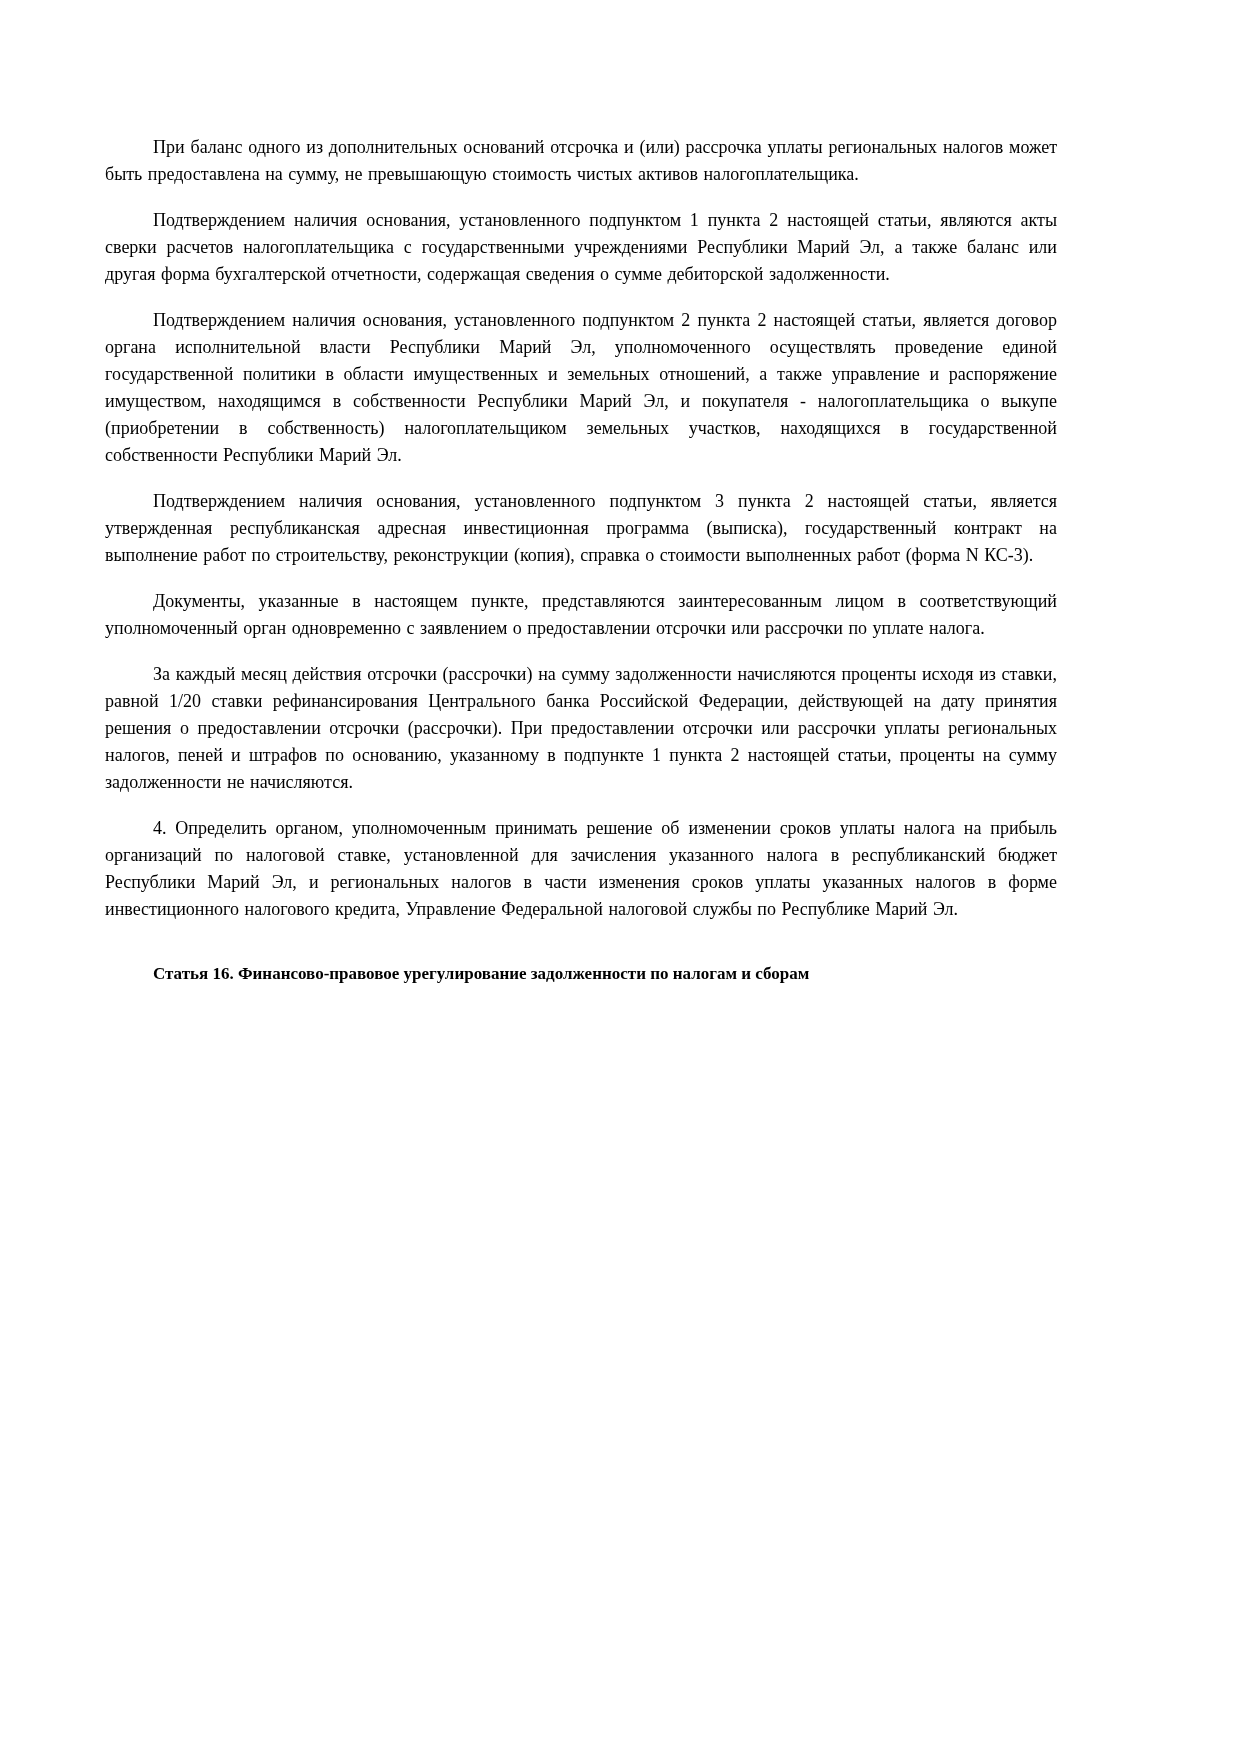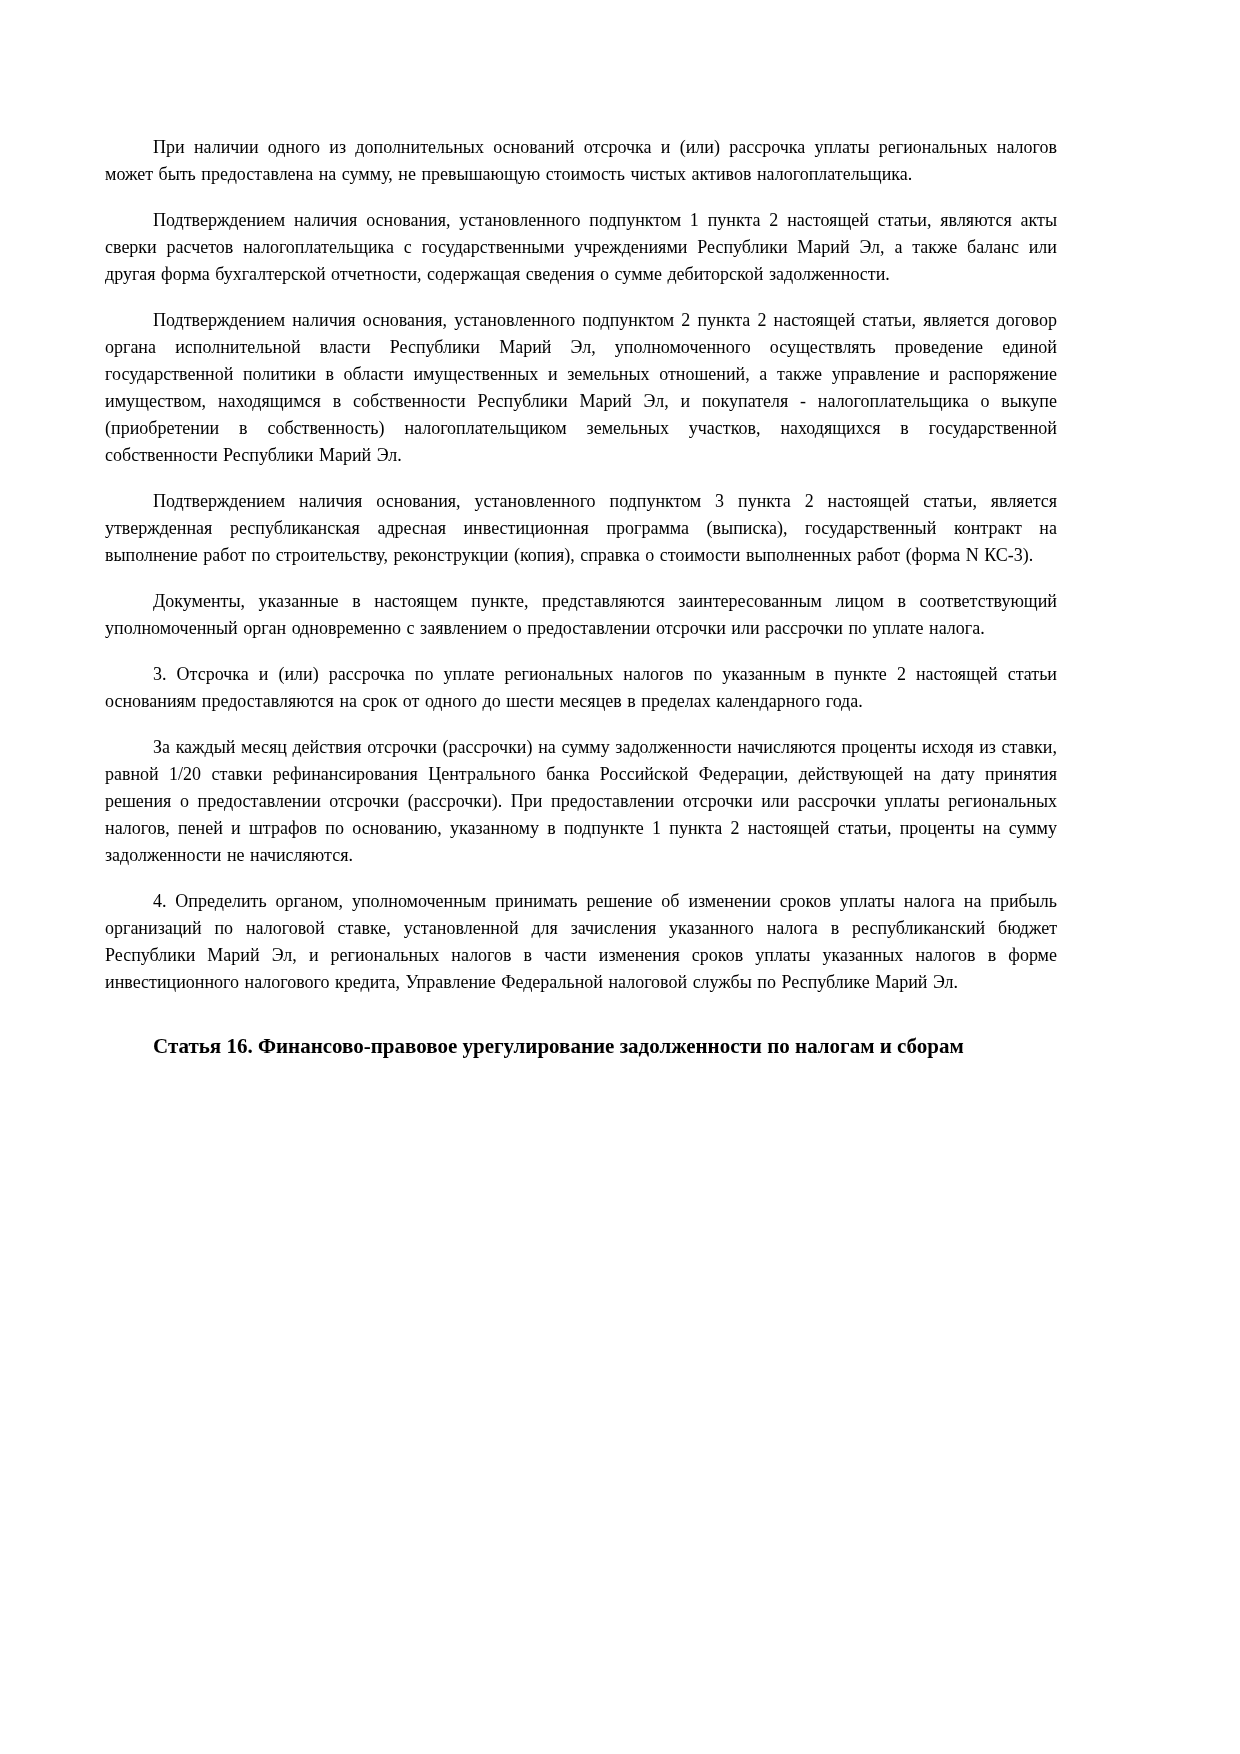--- a/index.html
+++ b/index.html
@@ -28,36 +28,35 @@
     margin: 0 0 19px 0;
     text-align: justify;
     text-indent: 48px;
     word-spacing: 1px;
   }
   .para.no-indent {
     text-indent: 0;
   }
   .heading {
     margin: 33px 0 0 0;
-    font-size: 21px;
+    font-size: 17px;
     line-height: 35px;
     font-weight: bold;
     text-align: left;
     text-indent: 48px;
     color: #000000;
   }
 </style>
 </head>
 <body>
 
 <div class="page">
   <div class="content">
-    <p class="para">При наличии одного из дополнительных оснований отсрочка и (или) рассрочка уплаты региональных налогов может быть предоставлена на сумму, не превышающую стоимость чистых активов налогоплательщика.</p>
+    <p class="para">При баланс одного из дополнительных оснований отсрочка и (или) рассрочка уплаты региональных налогов может быть предоставлена на сумму, не превышающую стоимость чистых активов налогоплательщика.</p>
     <p class="para">Подтверждением наличия основания, установленного подпунктом 1 пункта 2 настоящей статьи, являются акты сверки расчетов налогоплательщика с государственными учреждениями Республики Марий Эл, а также баланс или другая форма бухгалтерской отчетности, содержащая сведения о сумме дебиторской задолженности.</p>
     <p class="para">Подтверждением наличия основания, установленного подпунктом 2 пункта 2 настоящей статьи, является договор органа исполнительной власти Республики Марий Эл, уполномоченного осуществлять проведение единой государственной политики в области имущественных и земельных отношений, а также управление и распоряжение имуществом, находящимся в собственности Республики Марий Эл, и покупателя - налогоплательщика о выкупе (приобретении в собственность) налогоплательщиком земельных участков, находящихся в государственной собственности Республики Марий Эл.</p>
     <p class="para">Подтверждением наличия основания, установленного подпунктом 3 пункта 2 настоящей статьи, является утвержденная республиканская адресная инвестиционная программа (выписка), государственный контракт на выполнение работ по строительству, реконструкции (копия), справка о стоимости выполненных работ (форма N КС-3).</p>
     <p class="para">Документы, указанные в настоящем пункте, представляются заинтересованным лицом в соответствующий уполномоченный орган одновременно с заявлением о предоставлении отсрочки или рассрочки по уплате налога.</p>
-    <p class="para">3. Отсрочка и (или) рассрочка по уплате региональных налогов по указанным в пункте 2 настоящей статьи основаниям предоставляются на срок от одного до шести месяцев в пределах календарного года.</p>
     <p class="para">За каждый месяц действия отсрочки (рассрочки) на сумму задолженности начисляются проценты исходя из ставки, равной 1/20 ставки рефинансирования Центрального банка Российской Федерации, действующей на дату принятия решения о предоставлении отсрочки (рассрочки). При предоставлении отсрочки или рассрочки уплаты региональных налогов, пеней и штрафов по основанию, указанному в подпункте 1 пункта 2 настоящей статьи, проценты на сумму задолженности не начисляются.</p>
     <p class="para">4. Определить органом, уполномоченным принимать решение об изменении сроков уплаты налога на прибыль организаций по налоговой ставке, установленной для зачисления указанного налога в республиканский бюджет Республики Марий Эл, и региональных налогов в части изменения сроков уплаты указанных налогов в форме инвестиционного налогового кредита, Управление Федеральной налоговой службы по Республике Марий Эл.</p>
     <h2 class="heading">Статья 16. Финансово-правовое урегулирование задолженности по налогам и сборам</h2>
   </div>
 </div>
 
 </body></html>

